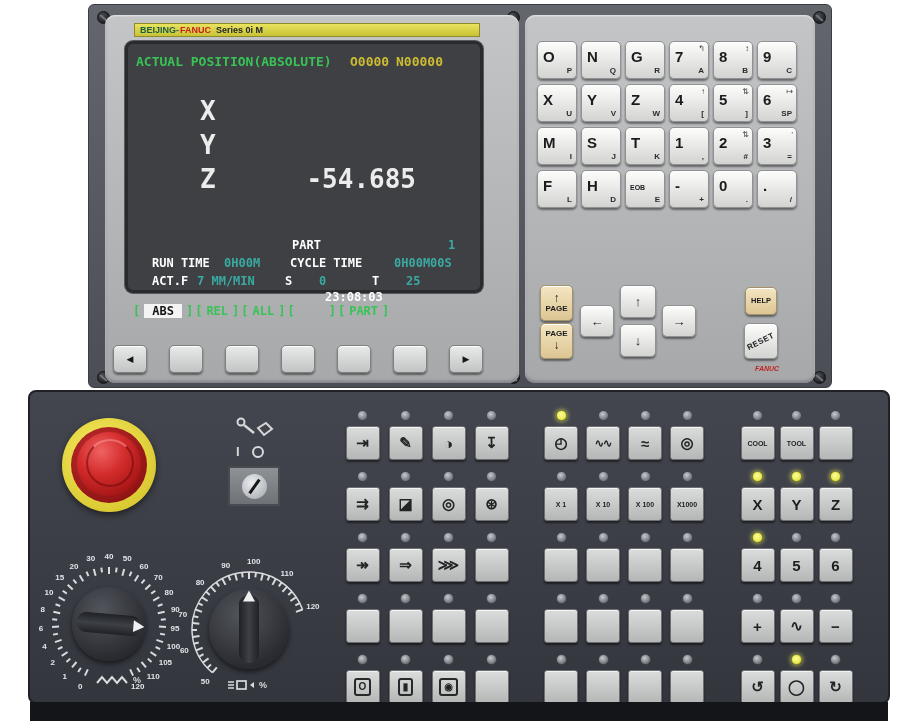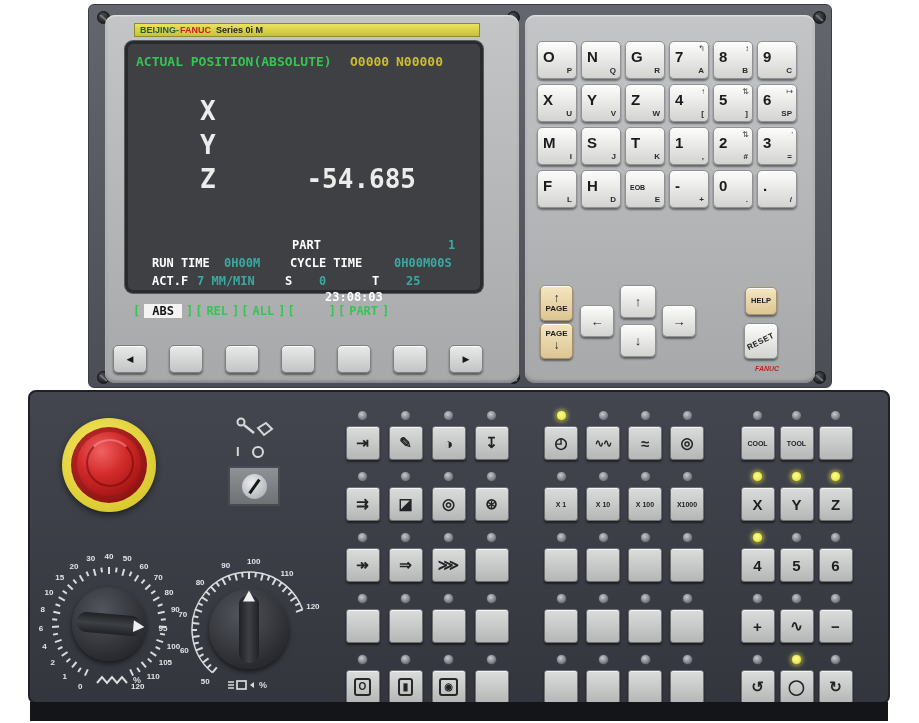--- a/index.html
+++ b/index.html
@@ -390,21 +390,21 @@
         <span class="dlabel" style="left: 14.9596px; top: 43.0759px;">10</span>
         <span class="dlabel" style="left: 25.6745px; top: 28.1919px;">15</span>
         <span class="dlabel" style="left: 39.9774px; top: 16.7126px;">20</span>
         <span class="dlabel" style="left: 56.8278px; top: 9.47313px;">30</span>
         <span class="dlabel" style="left: 75px; top: 7px;">40</span>
         <span class="dlabel" style="left: 93.1722px; top: 9.47313px;">50</span>
         <span class="dlabel" style="left: 110.023px; top: 16.7126px;">60</span>
         <span class="dlabel" style="left: 124.325px; top: 28.1919px;">70</span>
         <span class="dlabel" style="left: 135.04px; top: 43.0759px;">80</span>
         <span class="dlabel" style="left: 141.388px; top: 60.2821px;">90</span>
-        <span class="dlabel" style="left: 129px; top: 78.5588px; text-align: center;">95</span>
+        <span class="dlabel" style="left: 141px; top: 78.5588px; text-align: center;">95</span>
         <span class="dlabel" style="left: 139.486px; top: 96.5767px;">100</span>
         <span class="dlabel" style="left: 131.375px; top: 113.025px;">105</span>
         <span class="dlabel" style="left: 119.162px; top: 126.708px;">110</span>
         <span class="dlabel" style="left: 103.738px; top: 136.629px;">120</span>
         <div class="knob" style="height: 74px; width: 74px;"></div>
         <div class="grip" style="width: 20px; height: 64px; transform: translate(-50%, -50%) rotate(95deg);"></div>
         <div class="dpointer" style="transform: translate(-50%, -50%) rotate(95deg) translateY(-30px);"></div>
       </div>
     <div id="spindle-dial" class="dial">
         <div class="tick" style="height: 7px; transform: rotate(-140deg) translateY(-57px);"></div>

